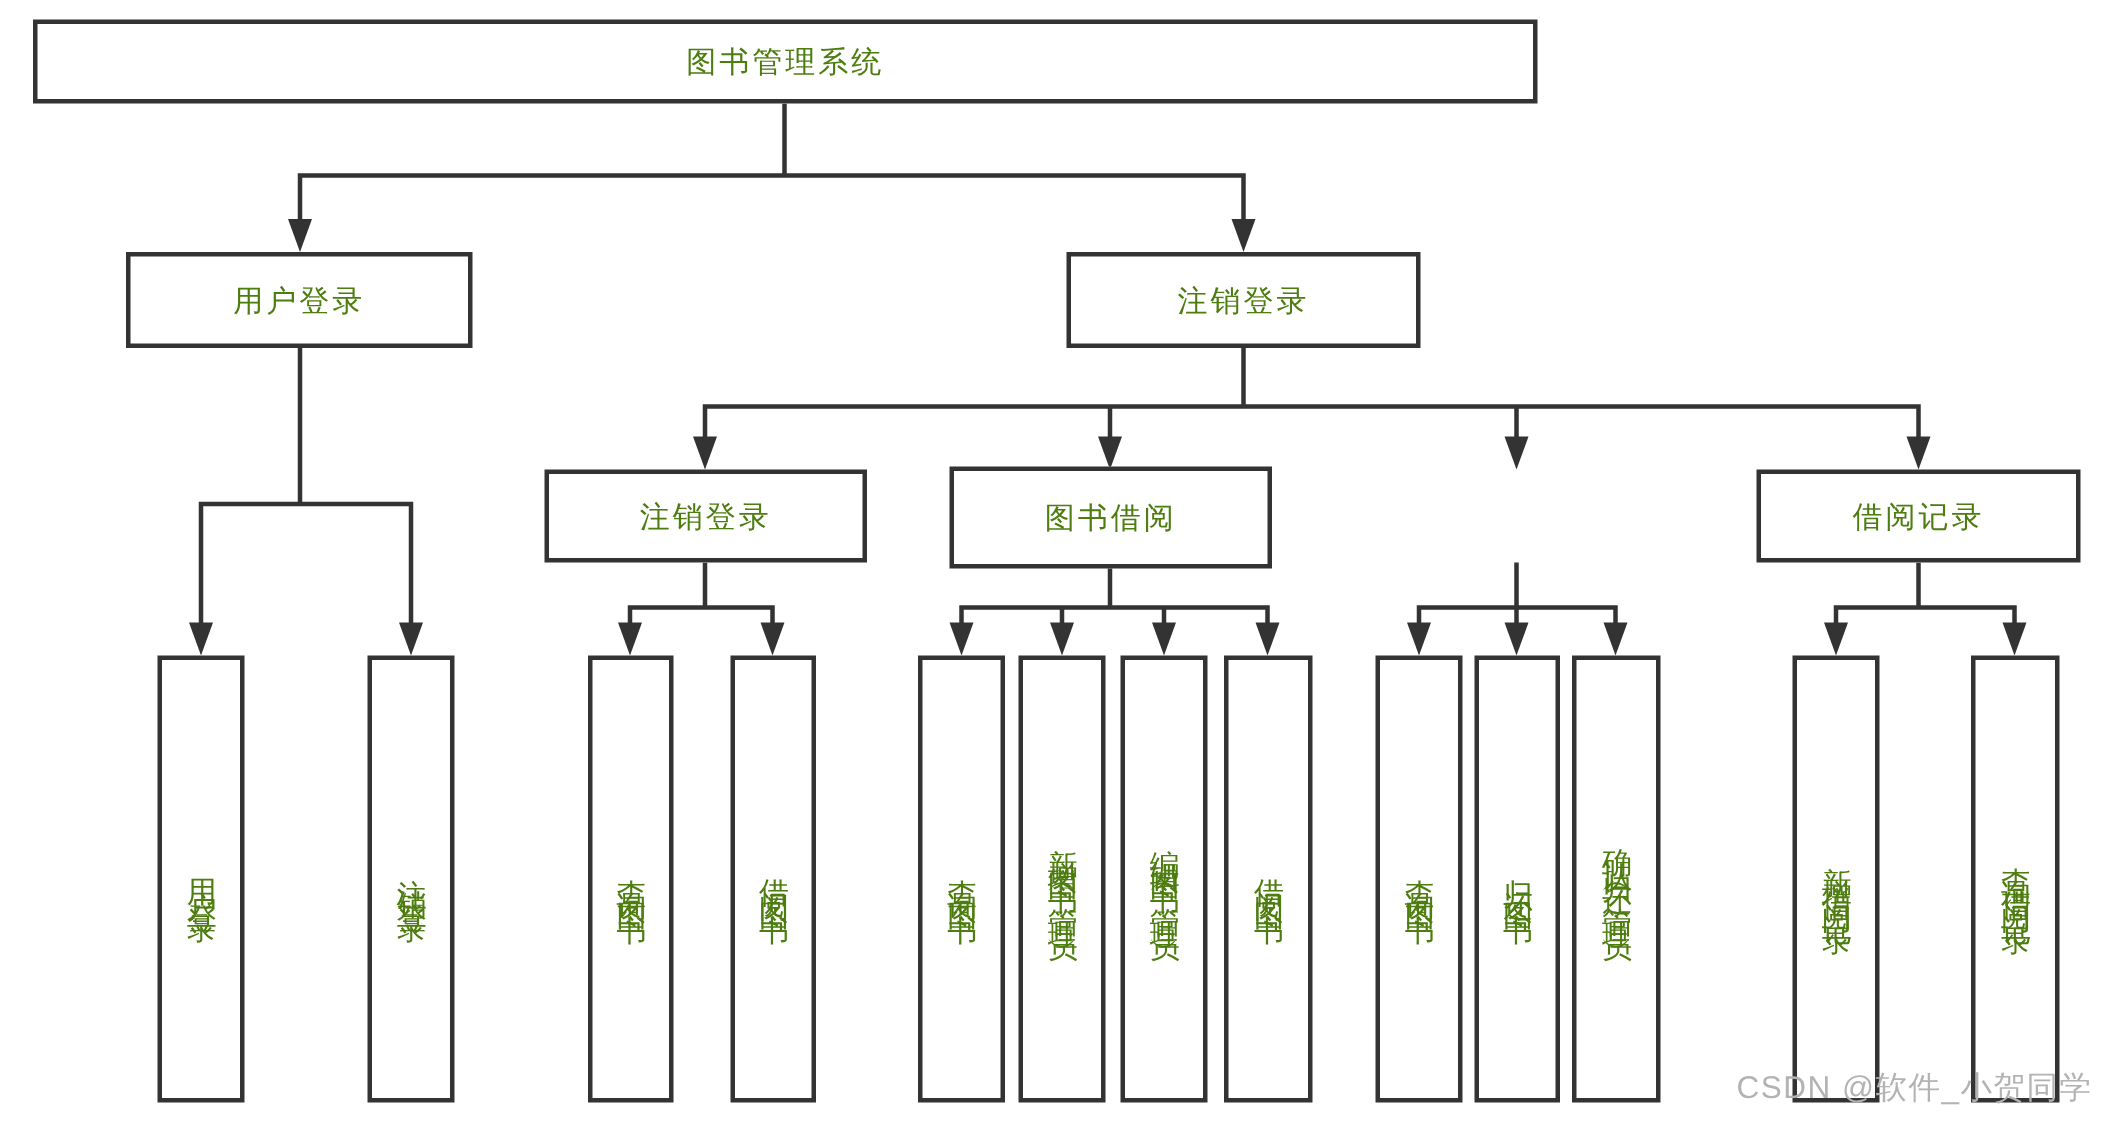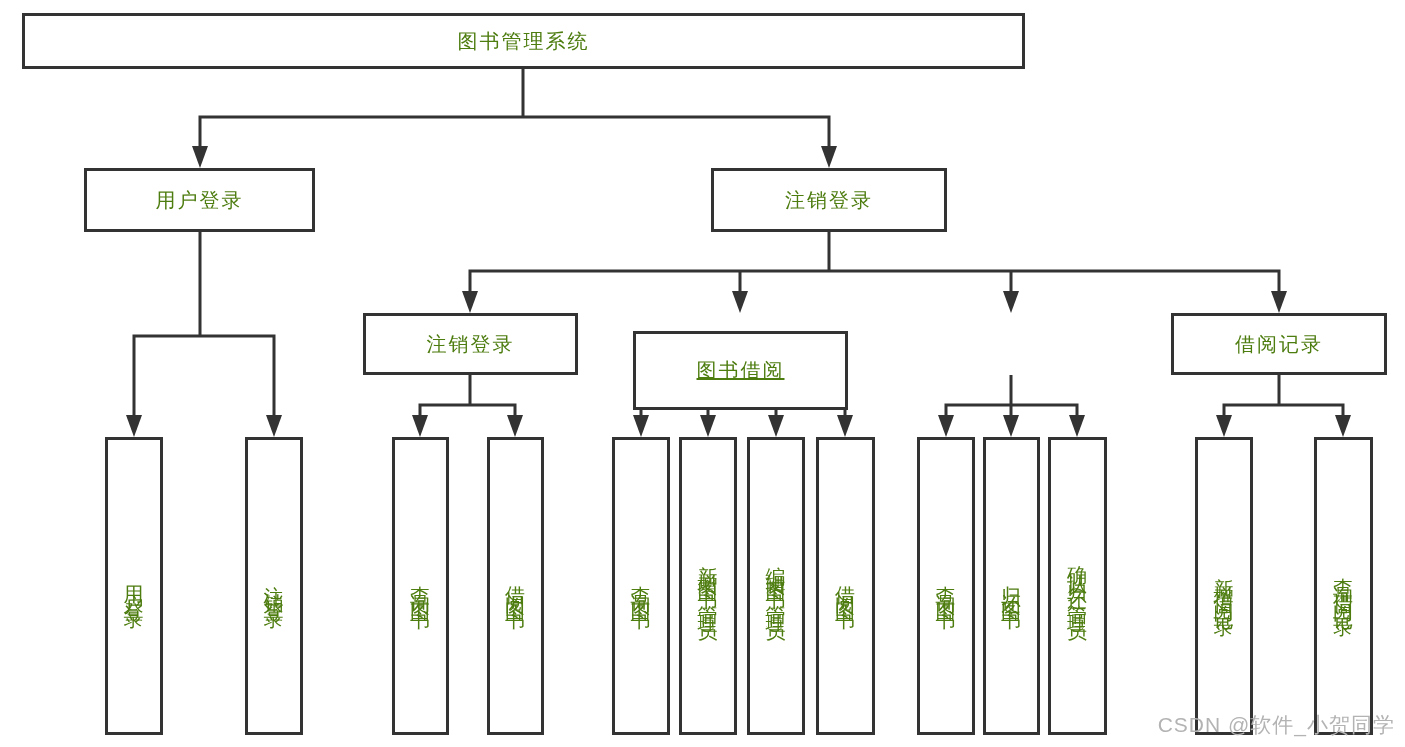--- a/index.html
+++ b/index.html
@@ -114,21 +114,21 @@
   <div class="node node-h" style="left:84px; top:168px; width:231px; height:64px;">
     <span>用户登录</span>
   </div>
   <div class="node node-h" style="left:711px; top:168px; width:236px; height:64px;">
     <span>注销登录</span>
   </div>
 
   <div class="node node-h" style="left:363px; top:313px; width:215px; height:62px;">
     <span>注销登录</span>
   </div>
-  <div class="node node-h" style="left:633px; top:331px; width:215px; height:79px;text-decoration:underline;">
+  <div class="node node-h" style="left:633px; top:311px; width:215px; height:68px;">
     <span>图书借阅</span>
   </div>
   <div class="node node-h" style="left:1171px; top:313px; width:216px; height:62px;">
     <span>借阅记录</span>
   </div>
 
   <div class="node node-v" style="left:105px; top:437px; width:58px; height:298px;">
     <span>用户登录</span>
   </div>
   <div class="node node-v" style="left:245px; top:437px; width:58px; height:298px;">

